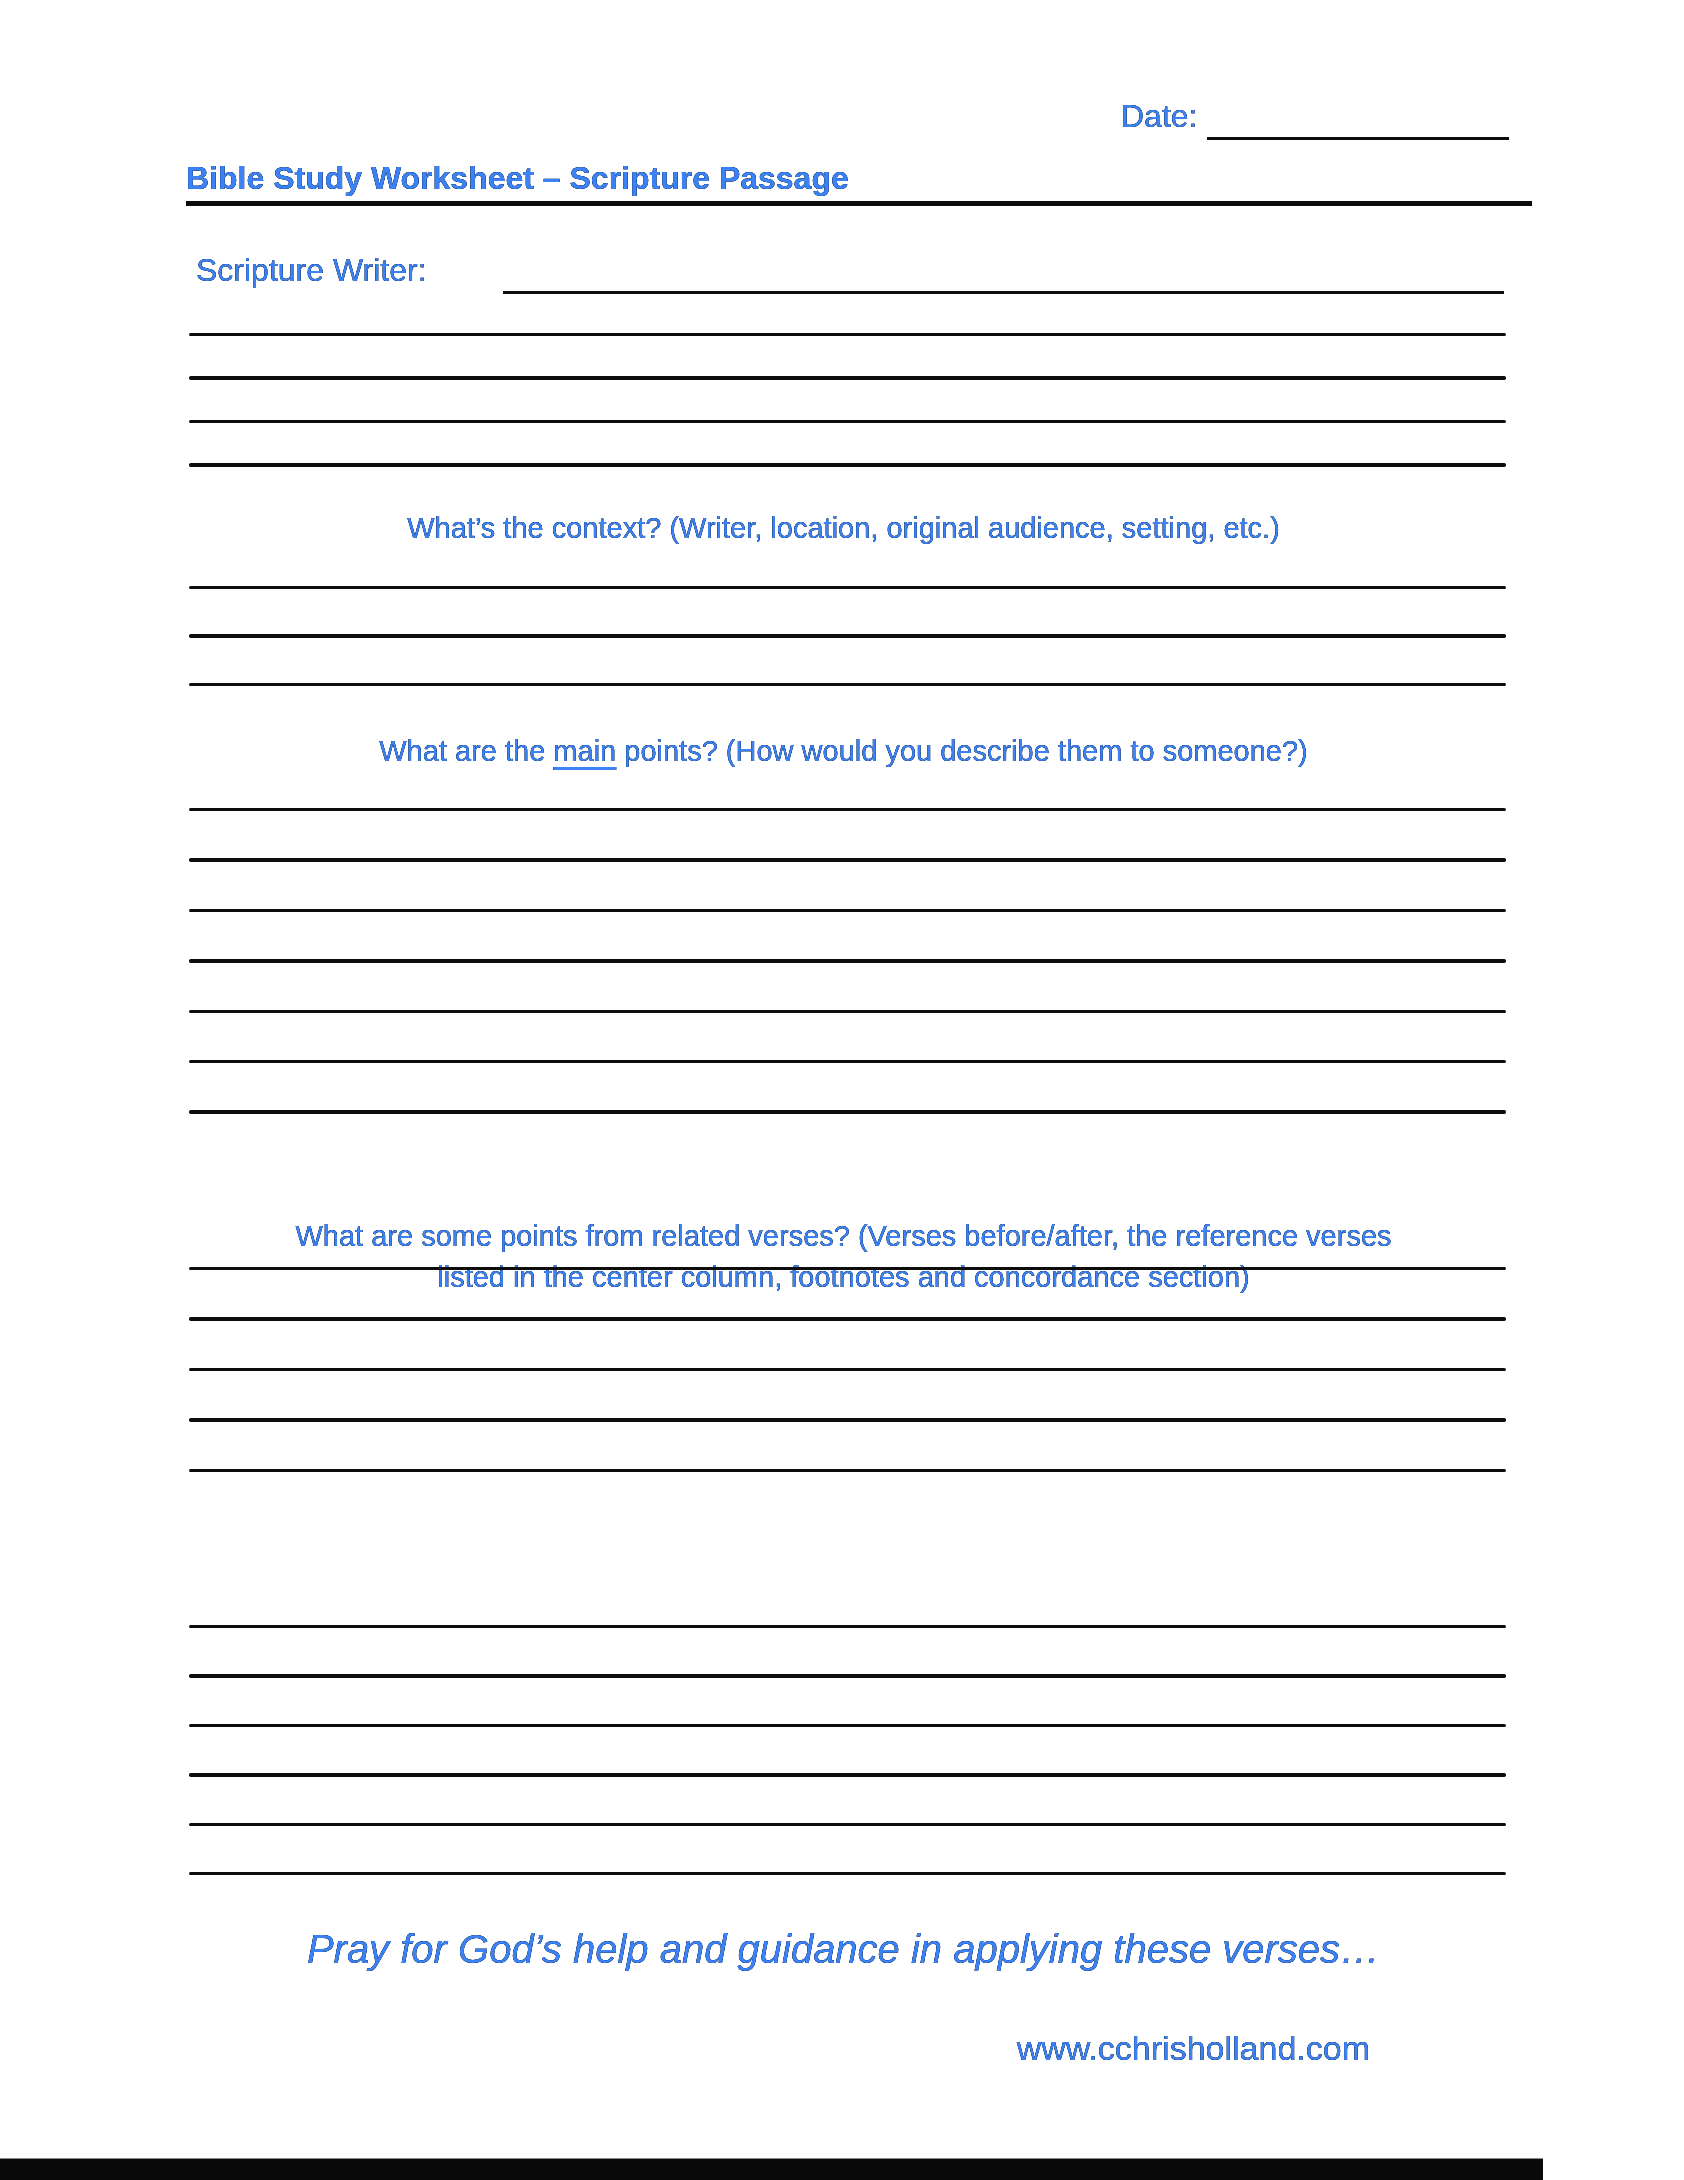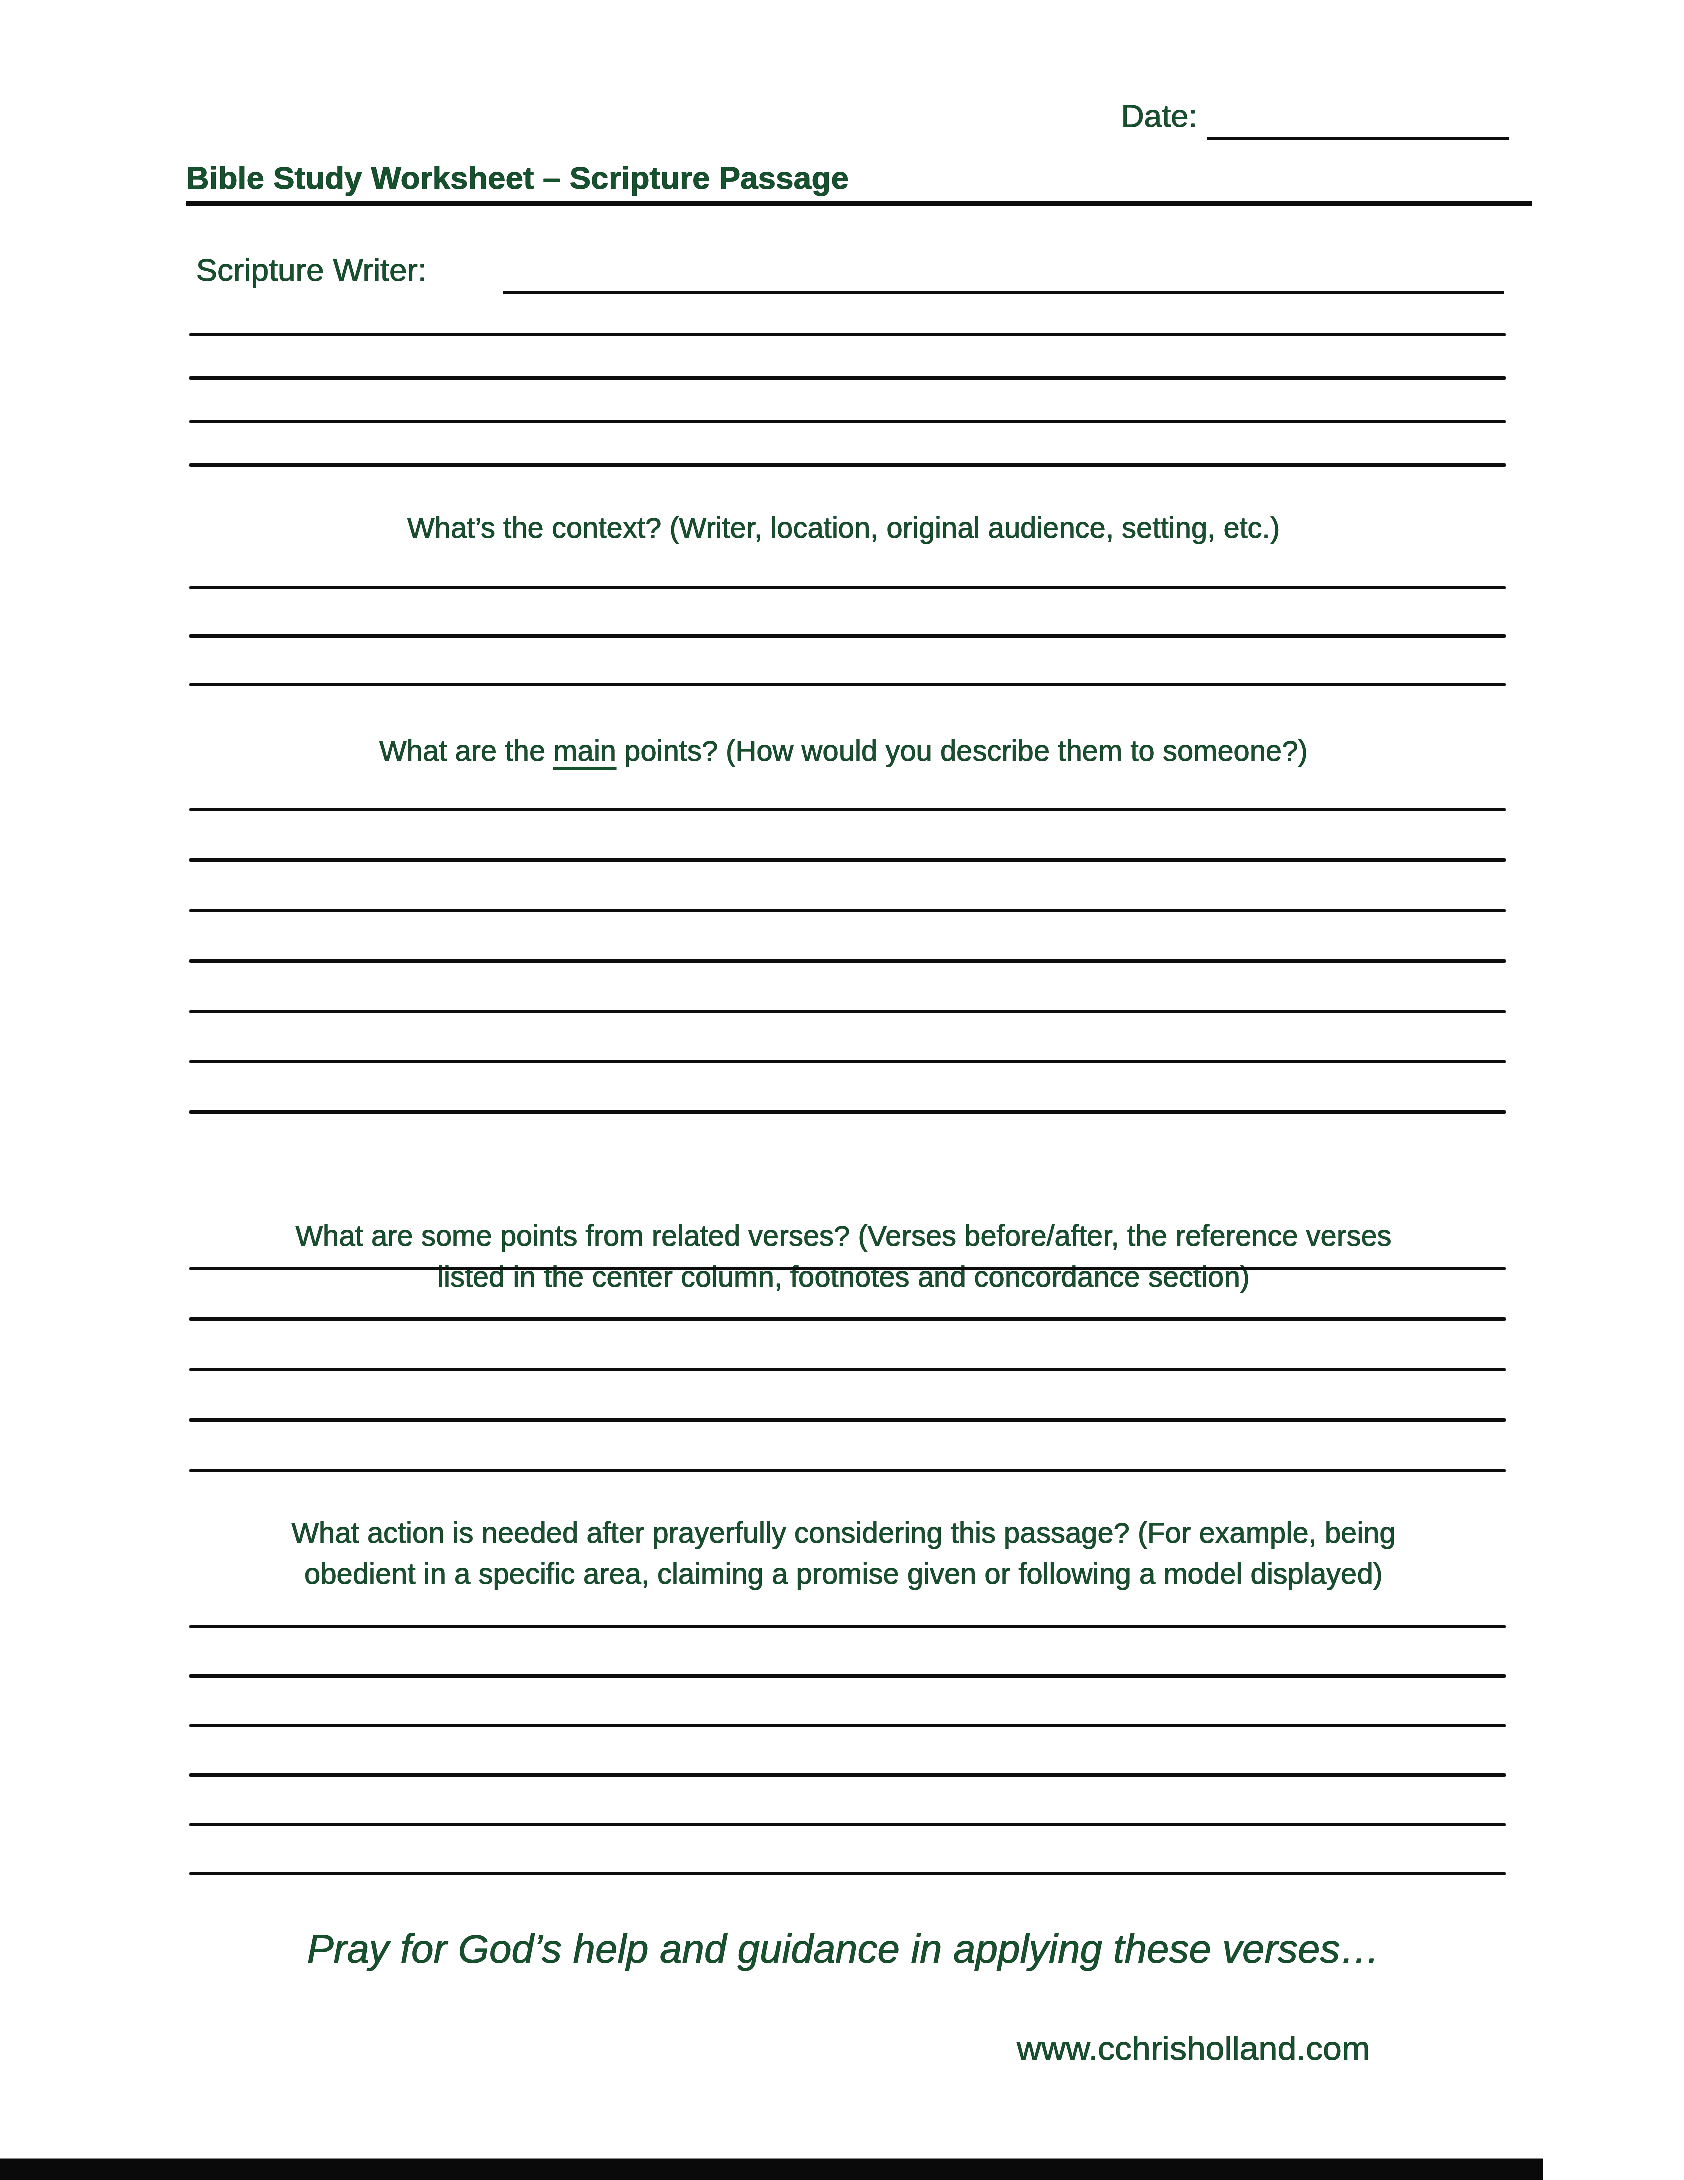--- a/index.html
+++ b/index.html
@@ -1,21 +1,21 @@
 <!DOCTYPE html>
 <html style="font-size:13.6px"><head>
 <meta charset="utf-8">
 <style>
   html,body{margin:0;padding:0;background:#fff;}
   .page{
     position:relative;
     width:1543px;height:2181px;
     background:#ffffff;
     font-family:"Liberation Sans", sans-serif;
-    color:#14532d;
+    color:#3b82f6;
     overflow:hidden;
   }
   .abs{position:absolute;}
   
   .ink{text-shadow:0 0 0.6px #000, 0 0 0.3px #000;}
   .label{font-size:32px;line-height:1.1;}
   .title{font-size:32px;font-weight:bold;line-height:1.1;}
   .heading{
     left:179px;width:1329px;
     text-align:center;
@@ -98,24 +98,20 @@
     <div class="hline">listed in the center column, footnotes and concordance section)</div>
   </div>
   <div class="abs lines pitch-59" style="top:1267px;">
       <div class="rule wline"></div>
       <div class="rule wline"></div>
       <div class="rule wline"></div>
       <div class="rule wline"></div>
       <div class="rule wline"></div>
     </div>
 
-  <div class="abs heading ink" style="top:1513px;">
-    <div class="hline">What action is needed after prayerfully considering this passage? (For example, being</div>
-    <div class="hline">obedient in a specific area, claiming a promise given or following a model displayed)</div>
-  </div>
   <div class="abs lines pitch-58" style="top:1625px;">
       <div class="rule wline"></div>
       <div class="rule wline"></div>
       <div class="rule wline"></div>
       <div class="rule wline"></div>
       <div class="rule wline"></div>
       <div class="rule wline"></div>
     </div>
 
   <div class="abs prayer ink" style="top:1927px;">Pray for God’s help and guidance in applying these verses…</div>

